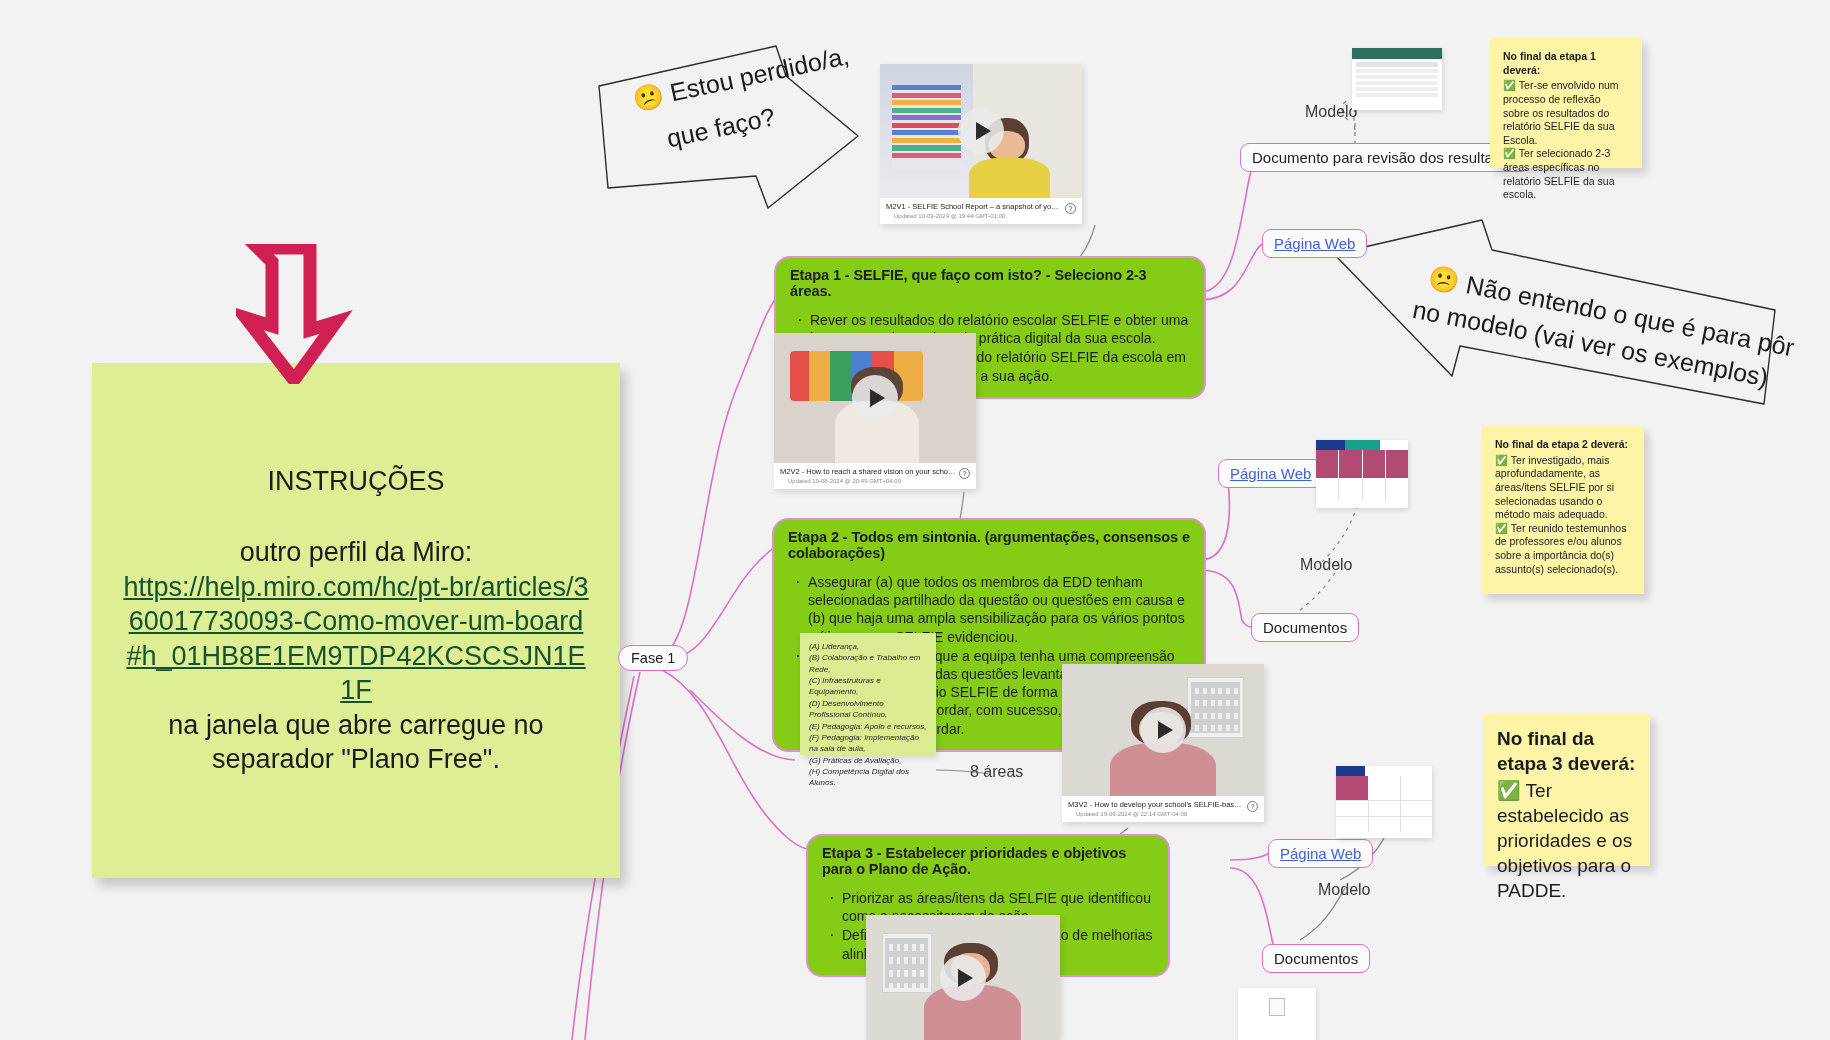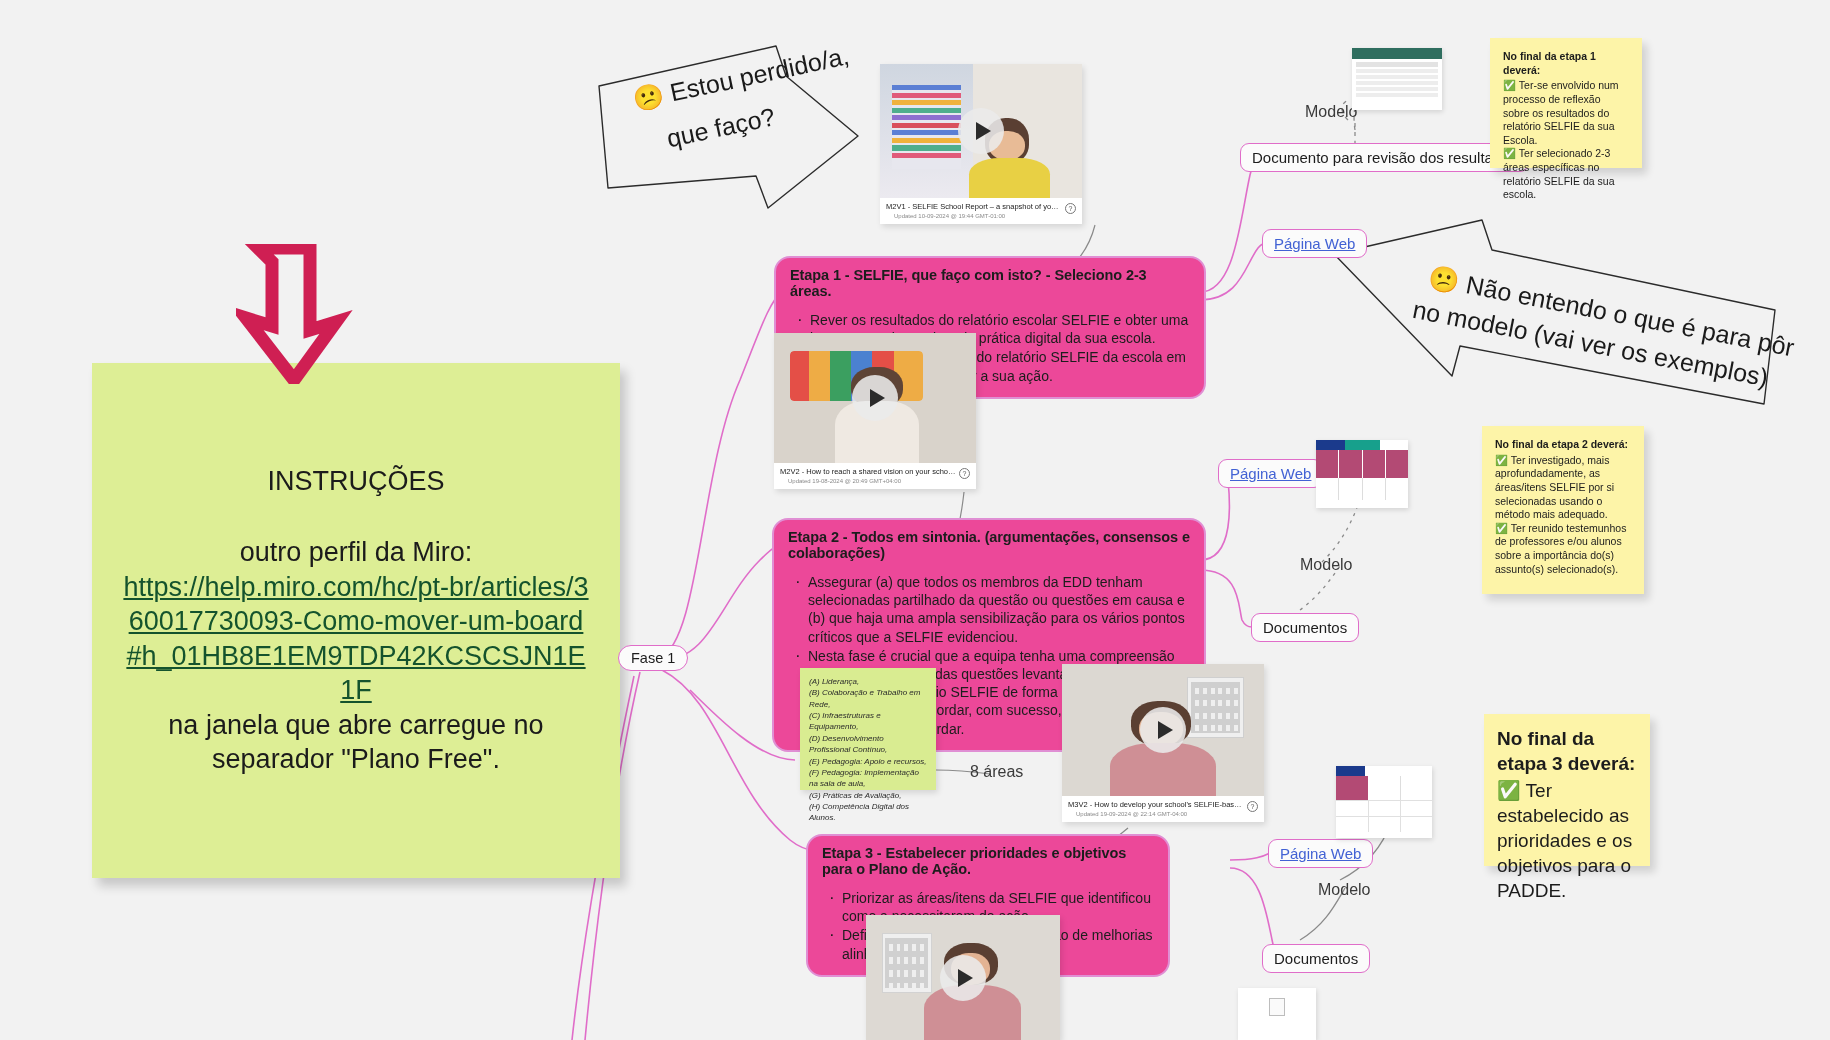--- a/index.html
+++ b/index.html
@@ -30,21 +30,21 @@
 
   
   .red-arrow { left: 236px; top: 244px; width: 120px; height: 140px; }
 
   
   .callout { position:absolute; }
   .callout .txt { position:absolute; color:#1a1a1a; font-size:25px; line-height:1.22; white-space:nowrap; }
 
   
   .step-box {
-    background: #ec4899;
+    background: #84cc16;
     border: 2px solid #e08fd4;
     border-radius: 16px;
     padding: 9px 14px 11px 14px;
     color: #1d1d1d;
   }
   .step-box .hd { font-size: 14.5px; font-weight: bold; margin-bottom: 2px; letter-spacing: -0.1px; }
   .step-box ul { list-style: none; margin-top: 12px; }
   .step-box li { font-size: 14px; line-height: 1.3; padding-left: 20px; position: relative; margin-bottom: 1px; }
   .step-box li:before { content: "·"; position:absolute; left: 7px; top: -2px; font-size: 17px; }
 
@@ -204,21 +204,21 @@
   </div>
 
   <div class="abs step-box" style="left:806px; top:834px; width:364px;">
     <div class="hd">Etapa 3 - Estabelecer prioridades e objetivos para o Plano de Ação.</div>
     <ul>
       <li>Priorizar as áreas/itens da SELFIE que identificou como a necessitarem de ação.</li>
       <li>Definir objetivos para a prossecução de melhorias alinhados com estas prioridades.</li>
     </ul>
   </div>
 
-  <div class="abs" style="left:800px; top:668px; width:136px; height:122px; background:#d9ec91; box-shadow:2px 3px 6px rgba(0,0,0,0.12); padding:8px 9px;">
+  <div class="abs" style="left:800px; top:633px; width:136px; height:122px; background:#d9ec91; box-shadow:2px 3px 6px rgba(0,0,0,0.12); padding:8px 9px;">
     <div style="font-size:8px; line-height:1.42; font-style:italic; color:#2a2a2a;">
       <div>(A) Liderança,</div>
       <div>(B) Colaboração e Trabalho em Rede,</div>
       <div>(C) Infraestruturas e Equipamento,</div>
       <div>(D) Desenvolvimento Profissional Contínuo,</div>
       <div>(E) Pedagogia: Apoio e recursos,</div>
       <div>(F) Pedagogia: Implementação na sala de aula,</div>
       <div>(G) Práticas de Avaliação,</div>
       <div>(H) Competência Digital dos Alunos.</div>
     </div>

